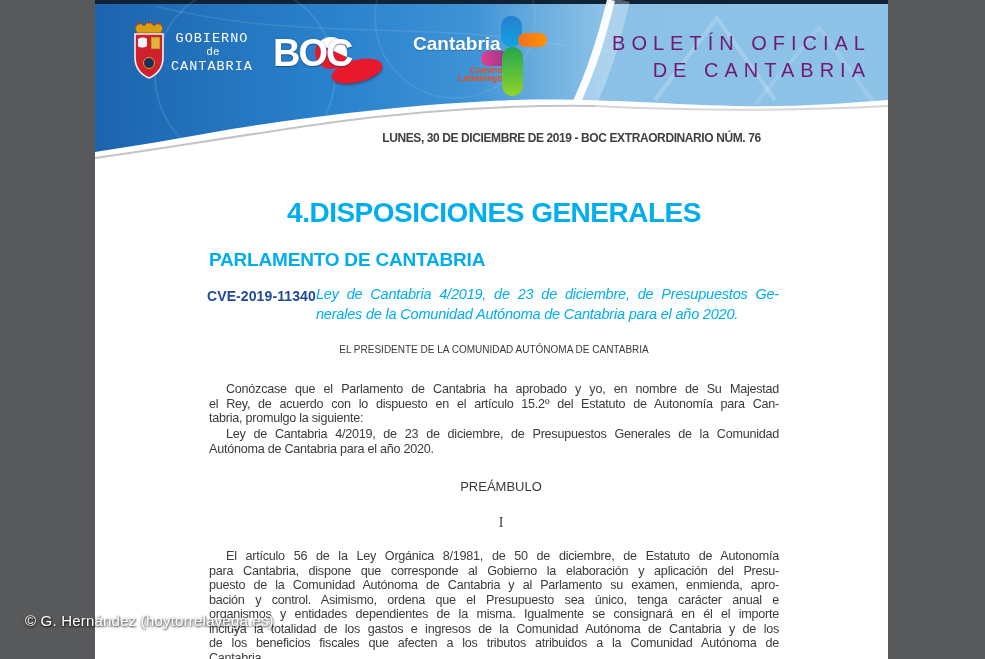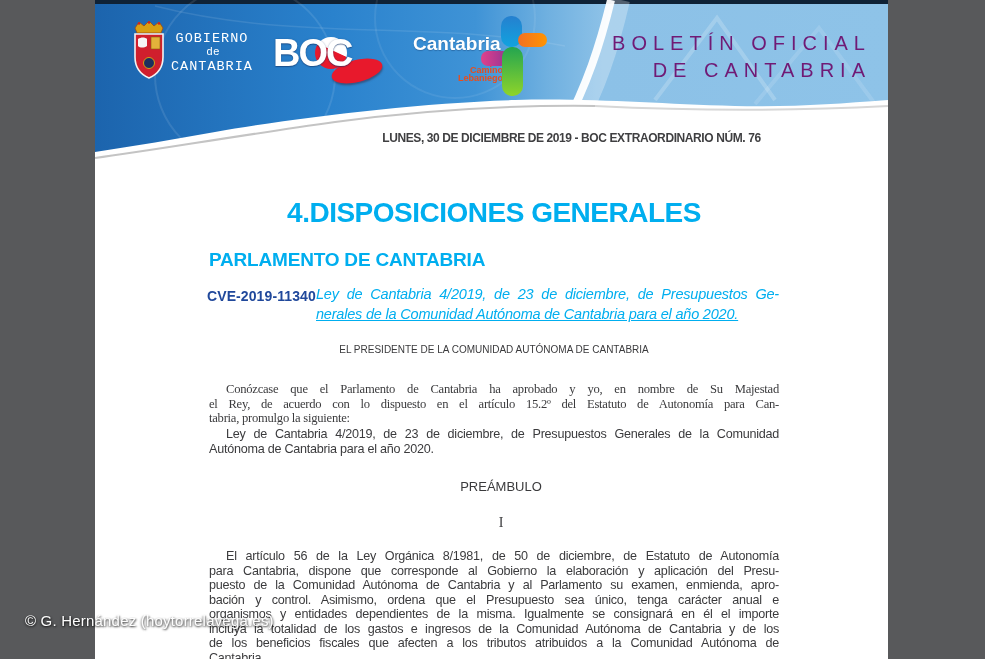--- a/index.html
+++ b/index.html
@@ -75,34 +75,34 @@
   }
   .law-row{left:221px;top:284px;width:463px;}
   .cve{
     position:absolute;left:-109px;top:4px;
     font-size:14px;font-weight:bold;color:#20489b;letter-spacing:0.1px;
   }
   .law-lines > div{
     font-style:italic;font-size:14.5px;letter-spacing:-0.2px;color:#00aeef;
     line-height:20px;text-align:justify;text-align-last:justify;
   }
-  .law-lines > div:last-child{text-align-last:left;text-decoration:underline;}
+  .law-lines > div:last-child{text-align-last:left;}
 
   .doc-heading{
     left:114px;right:109px;top:344px;text-align:center;
     font-size:10px;color:#3a3a3c;
   }
   .para{left:114px;width:570px;color:#3b3b3d;}
   .para > div{
     font-size:12.6px;letter-spacing:-0.25px;line-height:14.5px;
     text-align:justify;text-align-last:justify;
   }
   .para > div:first-child{padding-left:17px;}
   .para > div:last-child{text-align-last:left;}
-  .p1{top:382px;font-family:Liberation Serif, serif;}
+  .p1{top:382px;}
   .p2{top:427px;}
   .p3{top:549px;}
   .center-head{
     left:114px;right:95px;text-align:center;font-size:13px;color:#3a3a3c;
   }
   .preamble{top:479px;}
   .numeral{top:515px;font-family:"Liberation Serif",serif;font-size:14px;}
 
   
   .watermark{

